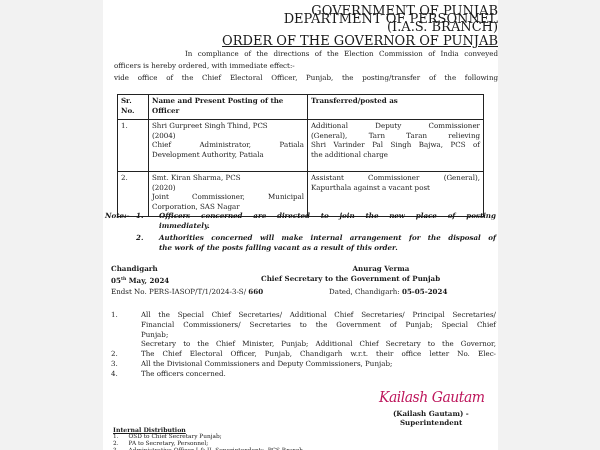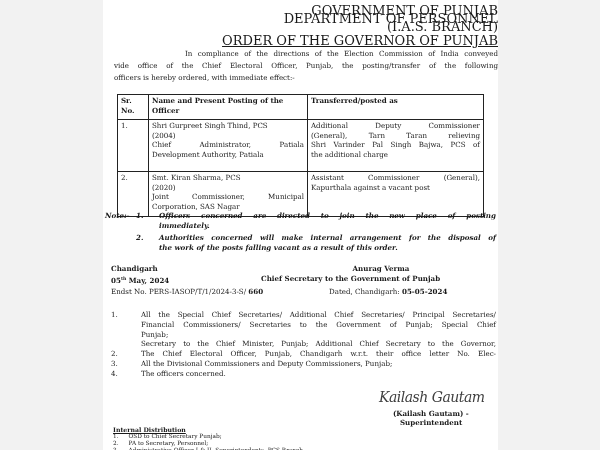--- a/index.html
+++ b/index.html
@@ -40,38 +40,38 @@
 
   .note { font-weight: bold; font-style: italic; }
   .list { position: absolute; left: 8px; width: 385px; }
   .list .row { position: relative; height: 9.8px; }
   .list .num { position: absolute; left: 0; }
   .list .txt { position: absolute; left: 30px; right: 0; white-space: nowrap; }
   .list .txt.j { text-align: justify; text-align-last: justify; }
   .sig {
     position: absolute; left: 276px; top: 393px;
     font-family: "DejaVu Serif", serif; font-style: italic;
-    color: #404040; font-size: 14px; letter-spacing: -0.5px;
+    color: #be185d; font-size: 14px; letter-spacing: -0.5px;
   }
   .small { font-size: 5.8px; line-height: 7px; }
 </style>
 </head>
 <body>
 
 <div class="page">
 
   <div class="abs c hdr" style="top:6px;">GOVERNMENT OF PUNJAB</div>
   <div class="abs c hdr" style="top:14px;">DEPARTMENT OF PERSONNEL</div>
   <div class="abs c hdr" style="top:22px;">(I.A.S. BRANCH)</div>
   <div class="abs c hdr u" style="top:36px;">ORDER OF THE GOVERNOR OF PUNJAB</div>
 
   <div class="para" style="top:49px;">
     <span class="l ind">In compliance of the directions of the Election Commission of India conveyed</span>
+    <span class="l last" style="margin-top:2.5px;">officers is hereby ordered, with immediate effect:-</span>
     <span class="l" style="margin-top:2.5px;">vide office of the Chief Electoral Officer, Punjab, the posting/transfer of the following</span>
-    <span class="l last" style="margin-top:2.5px;">officers is hereby ordered, with immediate effect:-</span>
   </div>
 
   <table class="t">
     <tbody>
         <tr class="h">
       <td class="col1">
         <span class="left">Sr.</span>
         <span class="left">No.</span>
       </td>
       <td class="col2">

